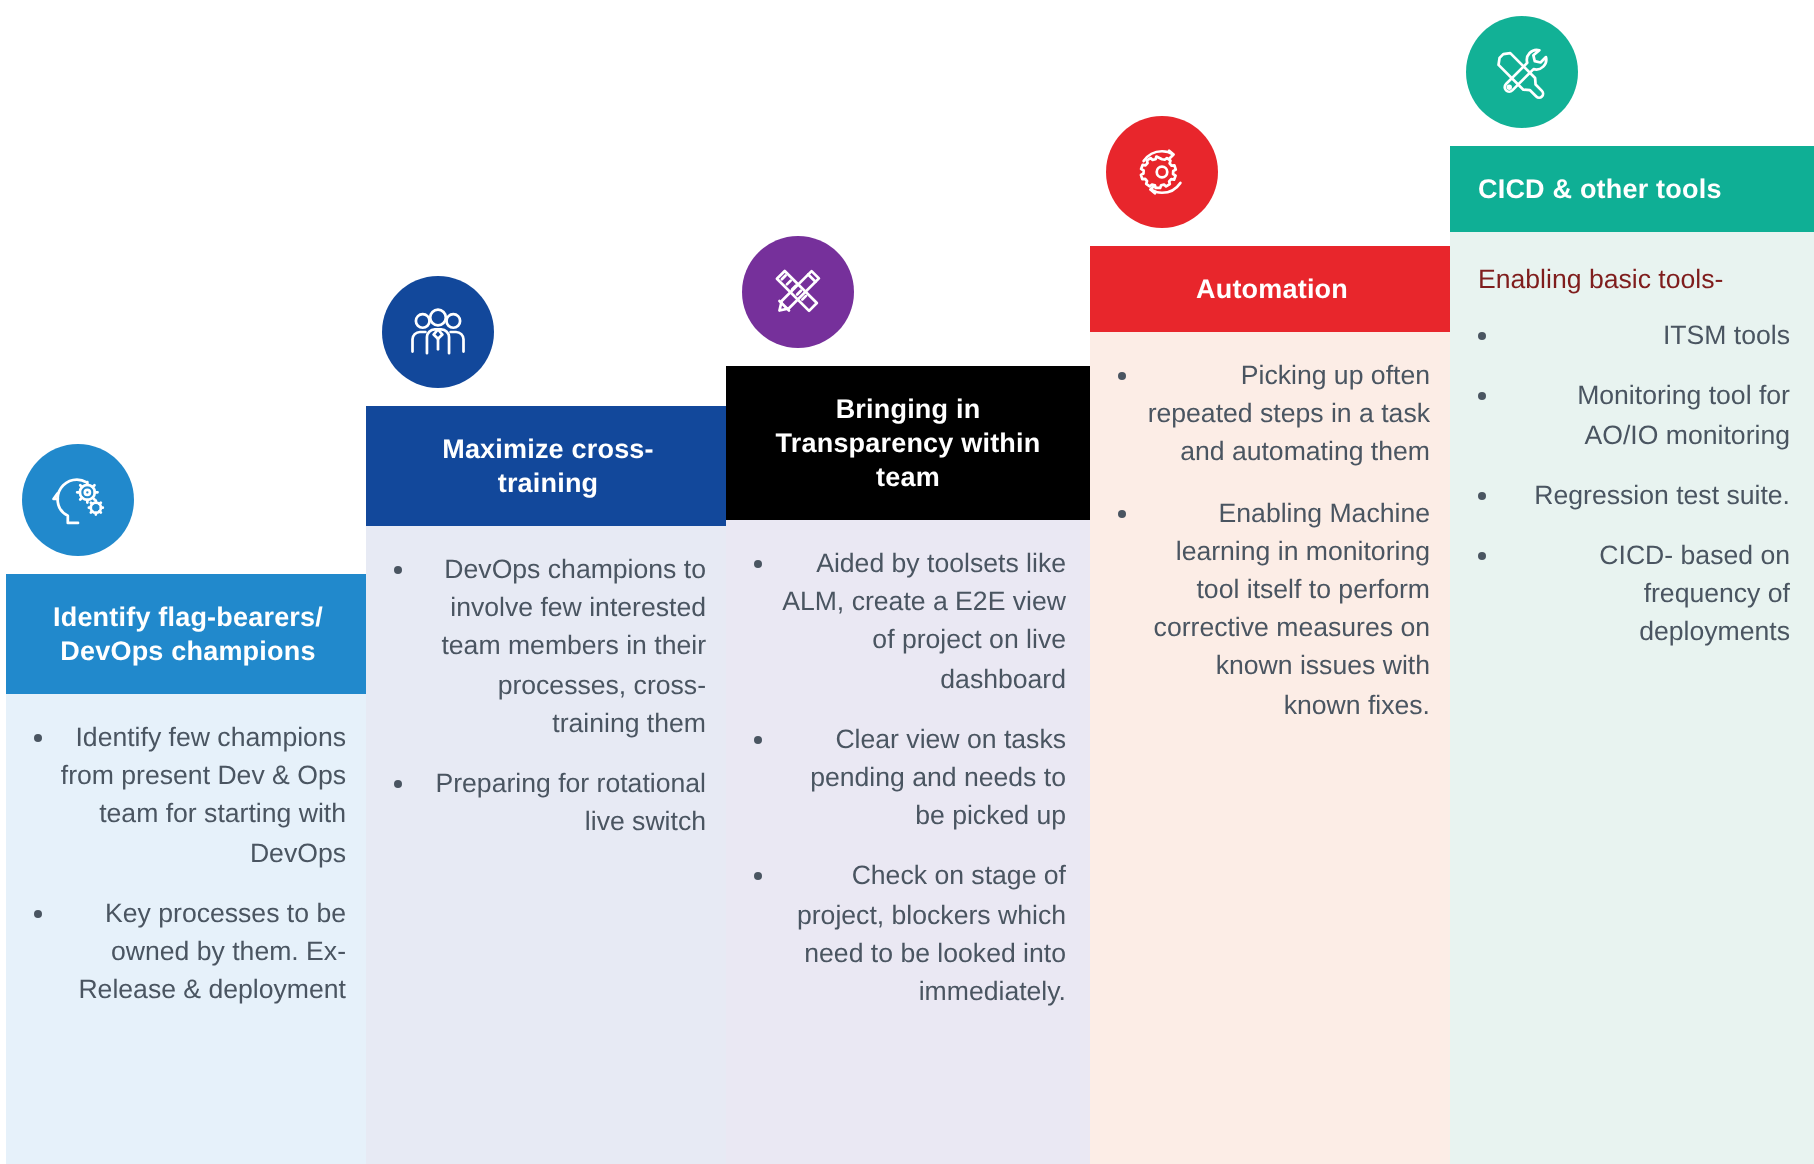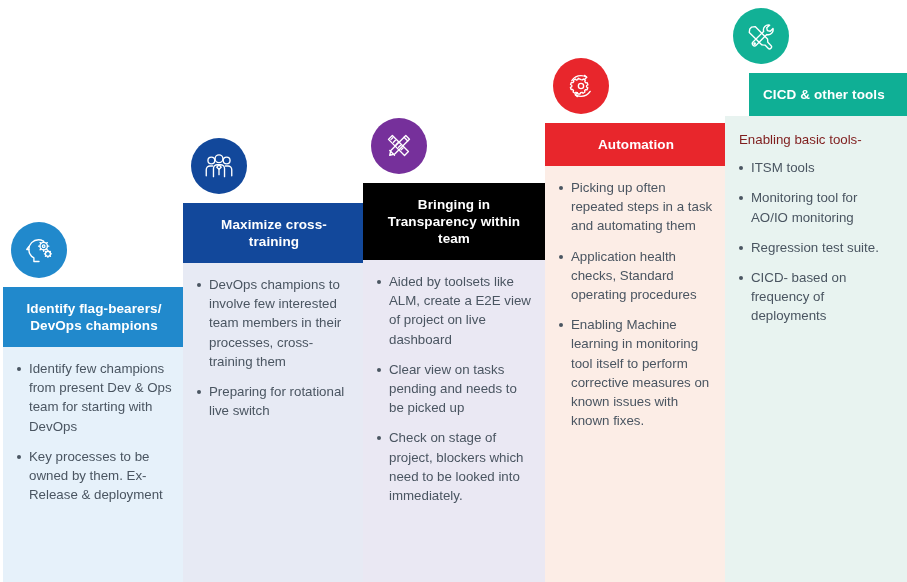--- a/index.html
+++ b/index.html
@@ -40,21 +40,21 @@
   .col-header {
     color: #ffffff;
     font-weight: bold;
     font-size: 13.5px;
     line-height: 17px;
     padding: 13px 14px;
     box-sizing: border-box;
     letter-spacing: 0.1px;
   }
   .col-header.center { text-align: center; }
-  .col-header.left { text-align: left; margin-left: 24px; }
+  .col-header.left { text-align: left; }
   .col-body {
     padding: 12px 12px 14px 12px;
     box-sizing: border-box;
     color: #4a5561;
     font-size: 13.3px;
     line-height: 19.2px;
   }
   .lead-text {
     margin: 2px 0 9px 2px;
     color: #7f1d1d;
@@ -63,20 +63,21 @@
   }
   ul.bullets {
     margin: 0;
     padding: 0;
     list-style: none;
   }
   ul.bullets li {
     position: relative;
     padding-left: 14px;
     margin-bottom: 11px;
+    text-align: right;
   }
   ul.bullets li:last-child { margin-bottom: 0; }
   ul.bullets li::before {
     content: "";
     position: absolute;
     left: 2px;
     top: 8px;
     width: 4px;
     height: 4px;
     border-radius: 50%;
@@ -155,21 +156,20 @@
         <path fill="none" stroke="#ffffff" stroke-width="1.6" stroke-linecap="round" stroke-linejoin="round" d="M9.2 13.6A13 13 0 0 1 20 7.8c2.4 0 4.6.6 6.5 1.8"></path>
         <path fill="none" stroke="#ffffff" stroke-width="1.6" stroke-linecap="round" stroke-linejoin="round" d="M24.2 7.5l2.6 2.2-2.4 2.4"></path>
         <path fill="none" stroke="#ffffff" stroke-width="1.6" stroke-linecap="round" stroke-linejoin="round" d="M30.8 26.4A13 13 0 0 1 20 32.2c-2.4 0-4.6-.6-6.5-1.8"></path>
         <path fill="none" stroke="#ffffff" stroke-width="1.6" stroke-linecap="round" stroke-linejoin="round" d="M15.8 32.5l-2.6-2.2 2.4-2.4"></path>
       </svg>
       </div>
       <div class="col-header center" style="background: rgb(232, 38, 44);">Automation</div>
       <div class="col-body" style="background: rgb(252, 237, 230); min-height: 423px;">
         <ul class="bullets">
           <li>Picking up often repeated steps in a task and automating them</li>
-          <li>Application health checks, Standard operating procedures</li>
           <li>Enabling Machine learning in monitoring tool itself to perform corrective measures on known issues with known fixes.</li>
         </ul>
       </div>
     </div>
     <div class="column" style="left: 725px; top: 8px;">
       <div class="icon-badge" style="background: rgb(18, 177, 150);">
         <svg viewBox="0 0 40 40">
         <path fill="none" stroke="#ffffff" stroke-width="1.6" stroke-linecap="round" stroke-linejoin="round" d="M9 9.5l4.1-.6 14.6 14.6.3 3.9 3.7 3.7a2.3 2.3 0 0 1-3.3 3.3l-3.7-3.7-3.9-.3L6.2 15.8l.6-4.1z"></path>
         <path fill="none" stroke="#ffffff" stroke-width="1.6" stroke-linecap="round" stroke-linejoin="round" d="M30.2 7.2a5.9 5.9 0 0 0-7.1 7.4L10.6 27.1a2.6 2.6 0 0 0 3.7 3.7l12.5-12.5a5.9 5.9 0 0 0 7.3-7.1l-3.2 3.2-3.4-.8-.8-3.4z"></path>
         <circle fill="none" stroke="#ffffff" stroke-width="1.6" stroke-linecap="round" stroke-linejoin="round" cx="12.5" cy="29" r="0.8"></circle>

